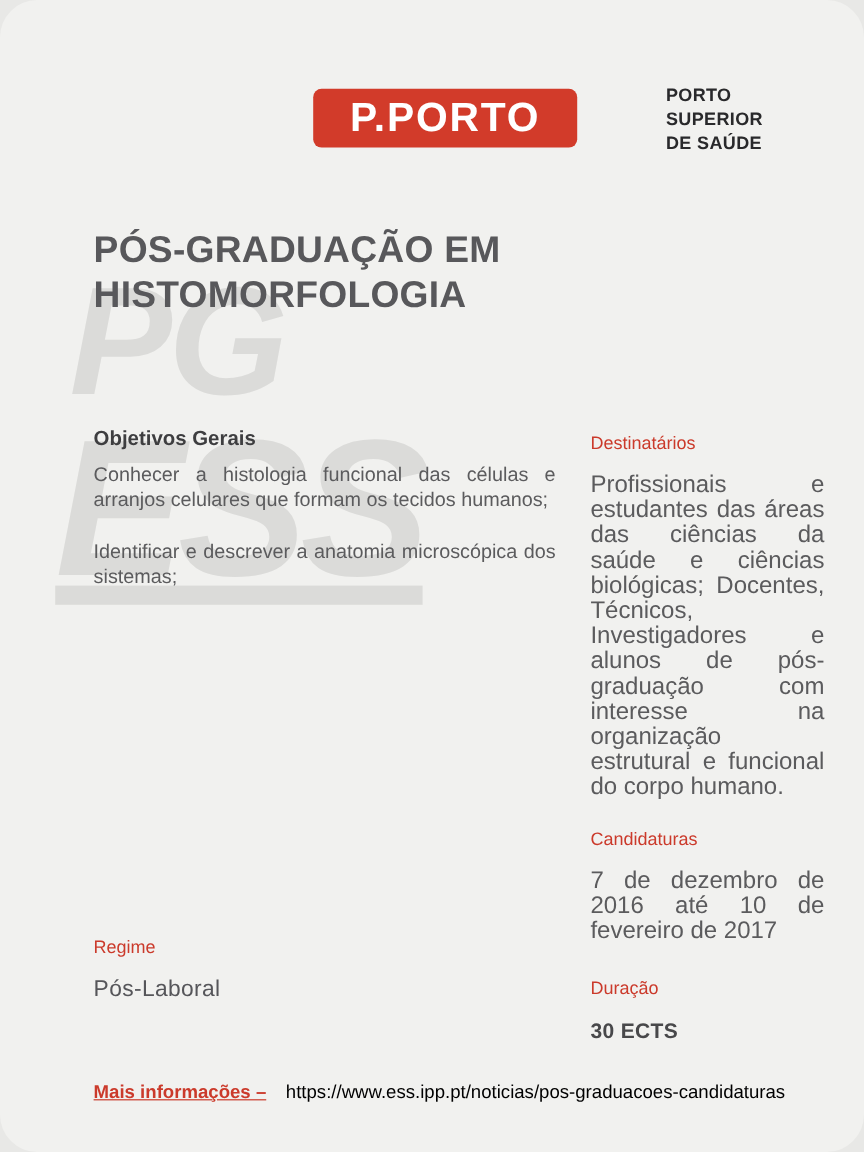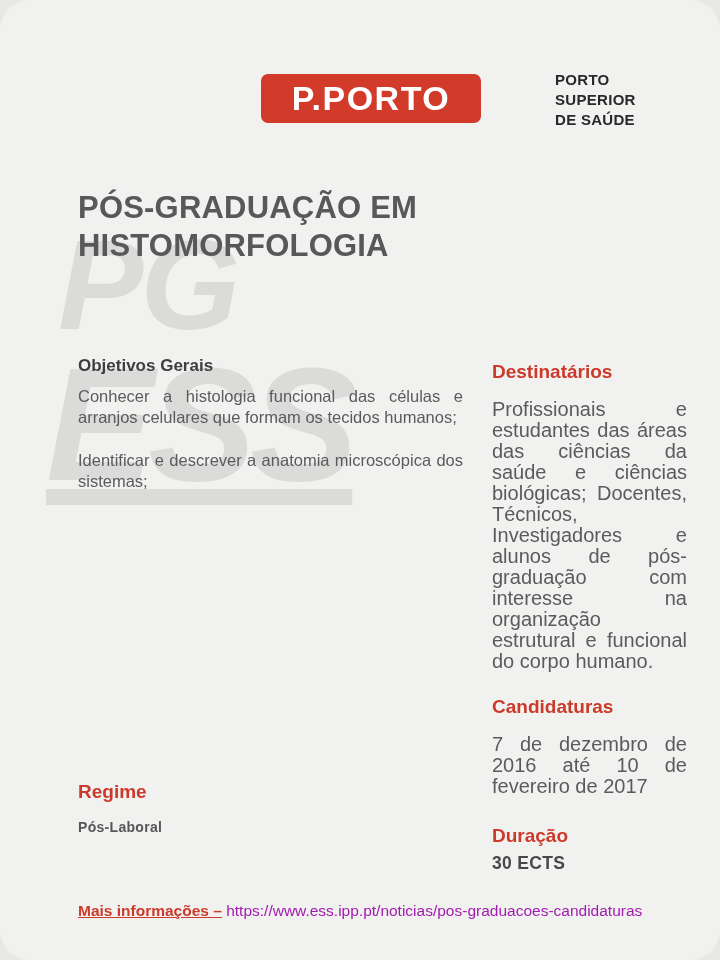--- a/index.html
+++ b/index.html
@@ -46,43 +46,43 @@
   .left-col  { position:absolute; left:78px;  top:356px; width:385px; z-index:2; }
   .right-col { position:absolute; left:492px; top:361px; width:195px; z-index:2; }
   .left-col h2 {
     font-size:17px; font-weight:bold; color:#3e3e40; margin-bottom:10px;
   }
   .left-col p {
     font-size:16.5px; line-height:21px; text-align:justify;
     color:var(--body-gray, #5b5b5d); margin-bottom:22px;
   }
   .red-heading {
-    font-size:19px; font-weight:bold;
+    font-size:15px; font-weight:normal;
     color:var(--accent-red, #cb3a2b);
   }
   .right-col .red-heading { margin-bottom:16px; }
   .right-col p.body {
     font-size:20px; line-height:21px; text-align:justify;
     color:var(--body-gray, #5b5b5d); margin-bottom:24px;
   }
   .right-col p.dates { margin-bottom:28px; }
   .ects {
     font-size:17.5px; font-weight:bold; color:#48484a; letter-spacing:0.3px;
   }
   
   .regime { position:absolute; left:78px; top:781px; z-index:2; }
   .regime .red-heading { margin-bottom:16px; }
-  .regime-value { font-size:14px; color:#56565a; letter-spacing:0.3px;font-weight:bold; }
+  .regime-value { font-size:19px; color:#56565a; letter-spacing:0.3px; }
   
   .footer {
     position:absolute; left:78px; top:902px; z-index:2;
     font-size:15.5px; white-space:nowrap;
   }
   .footer .label { font-weight:bold; color:var(--accent-red, #cb3a2b);text-decoration:underline; }
-  .footer .url { color:#a21caf; margin-left:0; }
+  .footer .url { color:#000000; margin-left:12px; }
 </style>
 </head>
 <body>
 
 <div class="page">
 
   <div class="logo-box">
     <span>P.PORTO</span>
   </div>
   <div class="school">
@@ -105,21 +105,21 @@
     <p>Identificar e descrever a anatomia microscópica dos sistemas;</p>
   </section>
 
   <section class="right-col">
     <h3 class="red-heading">Destinatários</h3>
     <p class="body">Profissionais e estudantes das áreas das ciências da saúde e ciências biológicas; Docentes, Técnicos, Investigadores e alunos de pós-graduação com interesse na organização estrutural e funcional do corpo humano.</p>
 
     <h3 class="red-heading">Candidaturas</h3>
     <p class="body dates">7 de dezembro de 2016 até 10 de fevereiro de 2017</p>
 
-    <h3 class="red-heading" style="margin-bottom:6px;">Duração</h3>
+    <h3 class="red-heading" style="margin-bottom:17px;">Duração</h3>
     <div class="ects">30 ECTS</div>
   </section>
 
   <section class="regime">
     <h3 class="red-heading">Regime</h3>
     <div class="regime-value">Pós-Laboral</div>
   </section>
 
   <div class="footer">
     <span class="label">Mais informações –</span>

